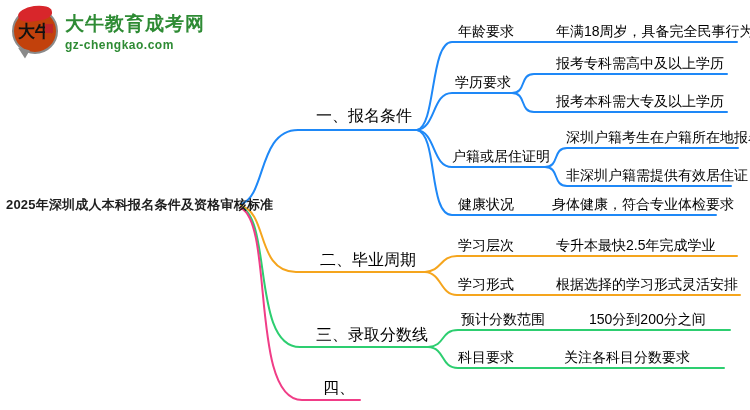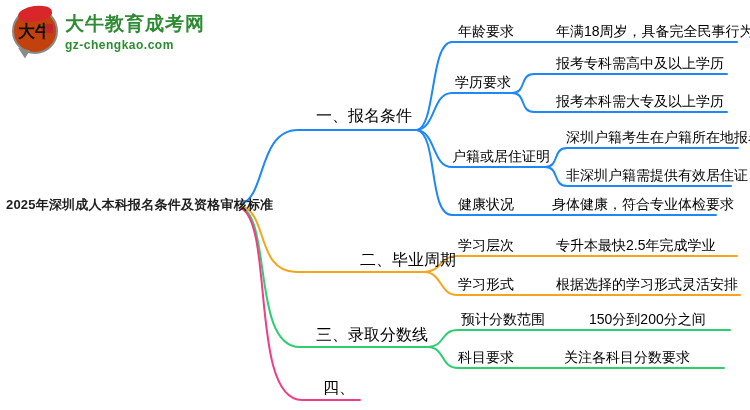--- a/index.html
+++ b/index.html
@@ -87,21 +87,21 @@
   <div class="node" style="left:556px;top:23px;">年满18周岁，具备完全民事行为能力</div>
   <div class="node" style="left:455px;top:74px;">学历要求</div>
   <div class="node" style="left:556px;top:55px;">报考专科需高中及以上学历</div>
   <div class="node" style="left:556px;top:93px;">报考本科需大专及以上学历</div>
   <div class="node" style="left:452px;top:148px;">户籍或居住证明</div>
   <div class="node" style="left:566px;top:129px;">深圳户籍考生在户籍所在地报名</div>
   <div class="node" style="left:566px;top:167px;">非深圳户籍需提供有效居住证</div>
   <div class="node" style="left:458px;top:196px;">健康状况</div>
   <div class="node" style="left:552px;top:196px;">身体健康，符合专业体检要求</div>
 
-  <div class="node branch-node" style="left:320px;top:251px;margin-left:40px;">二、毕业周期</div>
+  <div class="node branch-node" style="left:320px;top:251px;">二、毕业周期</div>
   <div class="node" style="left:458px;top:237px;">学习层次</div>
   <div class="node" style="left:556px;top:237px;">专升本最快2.5年完成学业</div>
   <div class="node" style="left:458px;top:276px;">学习形式</div>
   <div class="node" style="left:556px;top:276px;">根据选择的学习形式灵活安排</div>
 
   <div class="node branch-node" style="left:316px;top:326px;">三、录取分数线</div>
   <div class="node" style="left:461px;top:311px;">预计分数范围</div>
   <div class="node" style="left:589px;top:311px;">150分到200分之间</div>
   <div class="node" style="left:458px;top:349px;">科目要求</div>
   <div class="node" style="left:564px;top:349px;">关注各科目分数要求</div>

